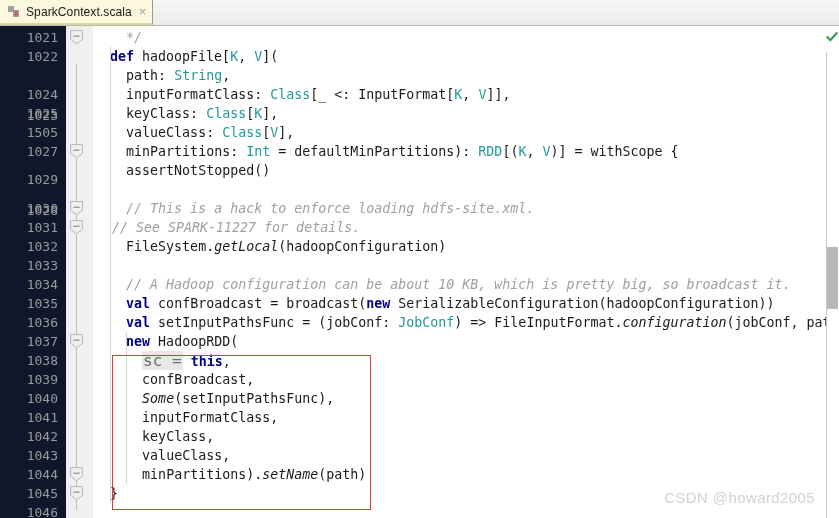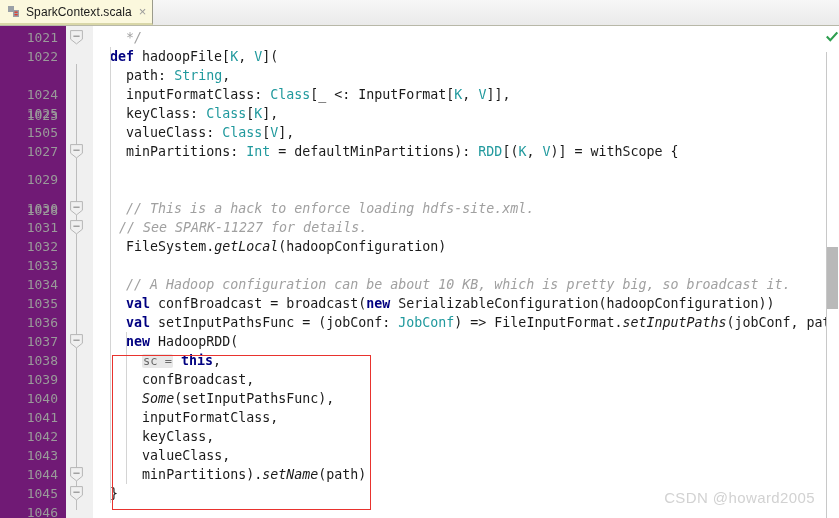--- a/index.html
+++ b/index.html
@@ -56,21 +56,21 @@
   #editor {
     position: absolute; left: 0; top: 26px;
     width: 839px; height: 492px;
     background: #ffffff;
     overflow: hidden;
   }
 
   #gutter {
     position: absolute; left: 0; top: 0;
     width: 93px; height: 492px;
-    background: #701a75;
+    background: #0f172a;
     border-right: 1px solid #cdcdcd;
   }
   #gutter-fold-strip {
     position: absolute; left: 66px; top: 0;
     width: 27px; height: 492px;
     background: #f0f0f0;
   }
   
   #fold-line {
     position: absolute;
@@ -108,21 +108,21 @@
     height: 19px; line-height: 19px;
     font-family: "DejaVu Sans Mono", monospace;
     font-size: 13.3px;
     color: #1a1a1a;
     white-space: pre;
   }
   .kw   { color: #000080; font-weight: bold; }
   .ty   { color: #20999d; }
   .cmt  { color: #a0a0a0; font-style: italic; }
   .mth  { color: #1a1a1a; font-style: italic; }
-  .hint { background: #e8e8e8; color: #6a6a6a; font-size: 12px;
+  .hint { background: #e8e8e8; color: #6a6a6a; font-size: 16px;
           padding: 0 1px; border-radius: 2px; }
 
   
   .guide {
     position: absolute;
     width: 1px;
     background: #d4d4d4;
   }
 
   
@@ -261,28 +261,29 @@
     </div>
 
   <div id="code-area">
       <div class="cl" style="top: 2px; left: 32.08px;"><span class="cmt">*/</span></div>
       <div class="cl" style="top: 21px; left: 16.04px;"><span class="kw">def</span><span> hadoopFile[</span><span class="ty">K</span><span>, </span><span class="ty">V</span><span>](</span></div>
       <div class="cl" style="top: 40px; left: 32.08px;"><span>path: </span><span class="ty">String</span><span>,</span></div>
       <div class="cl" style="top: 59px; left: 32.08px;"><span>inputFormatClass: </span><span class="ty">Class</span><span>[_ &lt;: </span><span>InputFormat[</span><span class="ty">K</span><span>, </span><span class="ty">V</span><span>]],</span></div>
       <div class="cl" style="top: 78px; left: 32.08px;"><span>keyClass: </span><span class="ty">Class</span><span>[</span><span class="ty">K</span><span>],</span></div>
       <div class="cl" style="top: 97px; left: 32.08px;"><span>valueClass: </span><span class="ty">Class</span><span>[</span><span class="ty">V</span><span>],</span></div>
       <div class="cl" style="top: 116px; left: 32.08px;"><span>minPartitions: </span><span class="ty">Int</span><span> = defaultMinPartitions): </span><span class="ty">RDD</span><span>[(</span><span class="ty">K</span><span>, </span><span class="ty">V</span><span>)] = withScope {</span></div>
+      <div class="cl" style="top: 135px; left: 32.08px;"><span>assertNotStopped()</span></div>
       <div class="cl" style="top: 154px; left: 0px;"></div>
       <div class="cl" style="top: 173px; left: 32.08px;"><span class="cmt">// This is a hack to enforce loading hdfs-site.xml.</span></div>
-      <div class="cl" style="top: 192px; left: 25px;"><span class="cmt">// See SPARK-11227 for details.</span></div>
+      <div class="cl" style="top: 192px; left: 18px;"><span class="cmt">// See SPARK-11227 for details.</span></div>
       <div class="cl" style="top: 211px; left: 32.08px;"><span>FileSystem.</span><span class="mth">getLocal</span><span>(hadoopConfiguration)</span></div>
       <div class="cl" style="top: 230px; left: 0px;"></div>
       <div class="cl" style="top: 249px; left: 32.08px;"><span class="cmt">// A Hadoop configuration can be about 10 KB, which is pretty big, so broadcast it.</span></div>
       <div class="cl" style="top: 268px; left: 32.08px;"><span class="kw">val</span><span> confBroadcast = broadcast(</span><span class="kw">new</span><span> SerializableConfiguration(hadoopConfiguration))</span></div>
-      <div class="cl" style="top: 287px; left: 32.08px;"><span class="kw">val</span><span> setInputPathsFunc = (jobConf: </span><span class="ty">JobConf</span><span>) =&gt; FileInputFormat.</span><span class="mth">setInputPaths</span><span>(jobConf, path)</span></div>
+      <div class="cl" style="top: 287px; left: 32.08px;"><span class="kw">val</span><span> setInputPathsFunc = (jobConf: </span><span class="ty">JobConf</span><span>) =&gt; FileInputFormat.</span><span class="mth">configuration</span><span>(jobConf, path)</span></div>
       <div class="cl" style="top: 306px; left: 32.08px;"><span class="kw">new</span><span> HadoopRDD(</span></div>
       <div class="cl" style="top: 325px; left: 48.12px;"><span class="hint">sc =</span><span> </span><span class="kw">this</span><span>,</span></div>
       <div class="cl" style="top: 344px; left: 48.12px;"><span>confBroadcast,</span></div>
       <div class="cl" style="top: 363px; left: 48.12px;"><span class="mth">Some</span><span>(setInputPathsFunc),</span></div>
       <div class="cl" style="top: 382px; left: 48.12px;"><span>inputFormatClass,</span></div>
       <div class="cl" style="top: 401px; left: 48.12px;"><span>keyClass,</span></div>
       <div class="cl" style="top: 420px; left: 48.12px;"><span>valueClass,</span></div>
       <div class="cl" style="top: 439px; left: 48.12px;"><span>minPartitions).</span><span class="mth">setName</span><span>(path)</span></div>
       <div class="cl" style="top: 458px; left: 16.04px;"><span>}</span></div>
       <div class="cl" style="top: 477px; left: 0px;"></div>

